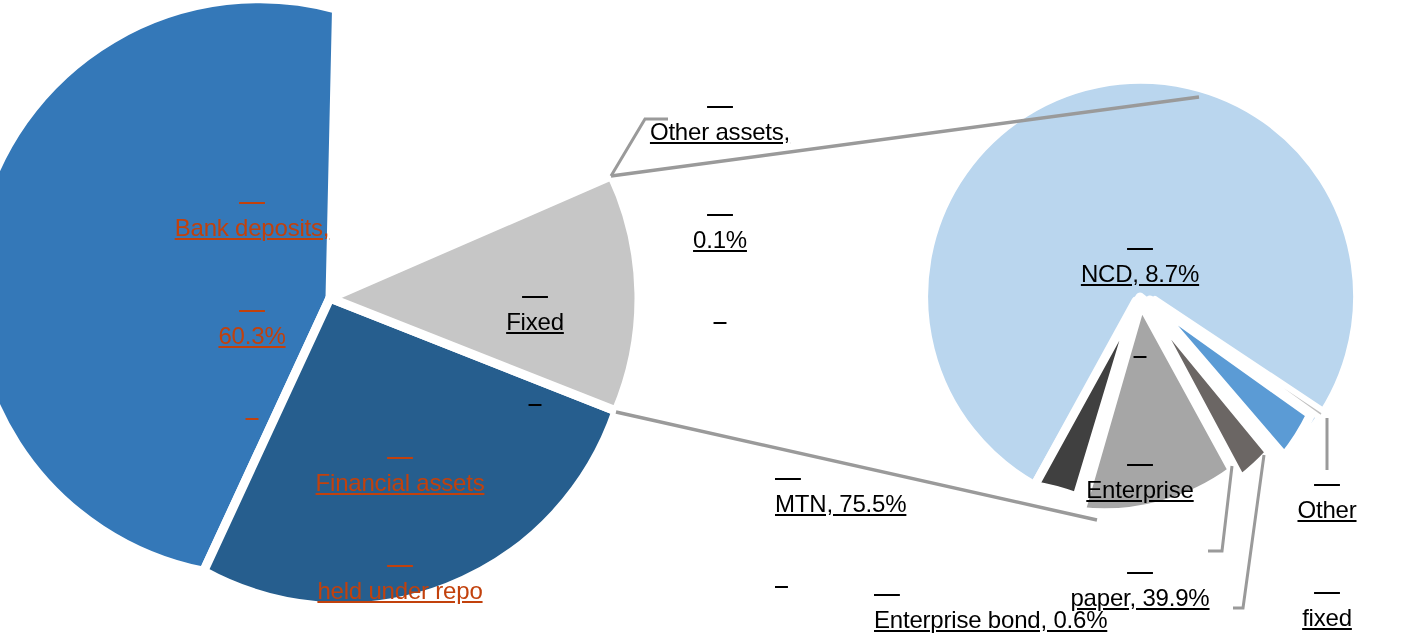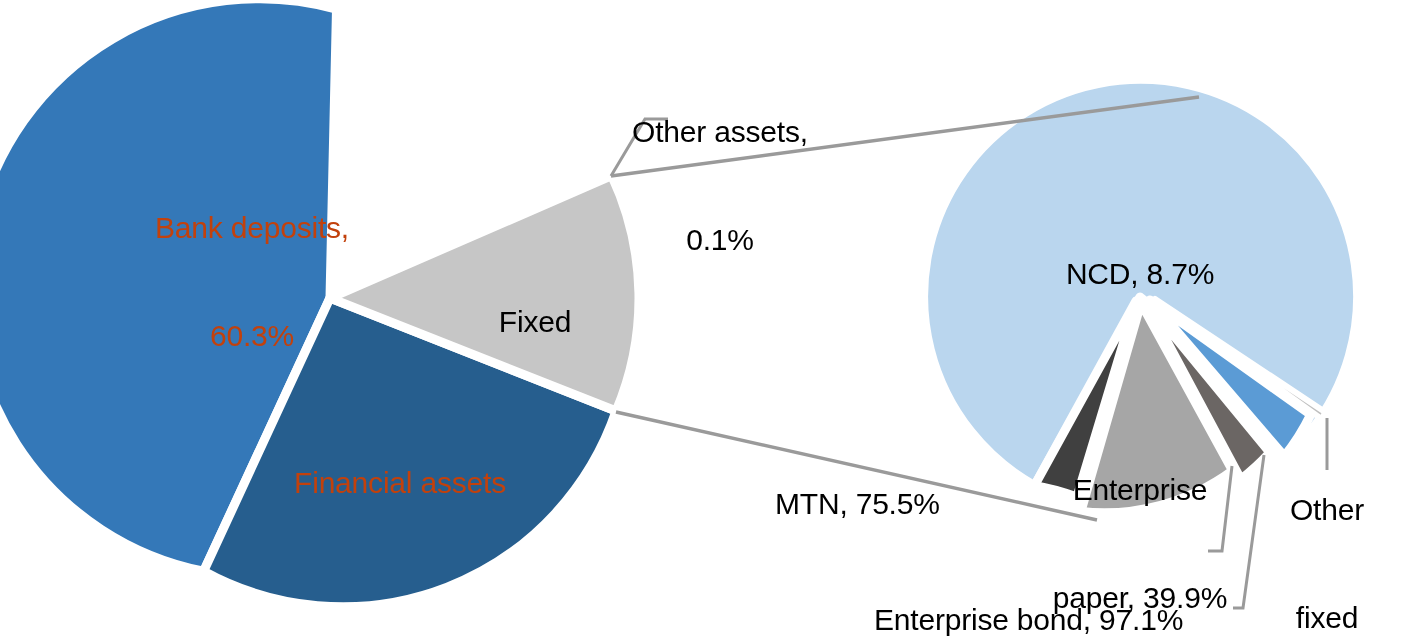--- a/index.html
+++ b/index.html
@@ -20,25 +20,26 @@
     background: #ffffff;
   }
   #chart-svg {
     position: absolute;
     left: 0;
     top: 0;
   }
   .lbl {
     position: absolute;
     font-family: "Liberation Sans", sans-serif;
-    font-size: 30px;
+    font-size: 24px;
     line-height: 36px;
     color: #000000;
     white-space: pre;
     letter-spacing: -0.2px;
+    text-decoration: underline;
   }
   .lbl-white { color: #c2410c; }
   .ctr { text-align: center; }
   .lft { text-align: left; }
 </style>
 </head>
 <body>
 
 <div id="chart-root">
 
@@ -83,20 +84,21 @@
     </g>
   </svg>
 
   <div class="lbl lbl-white ctr" style="left:122px; top:138px; width:260px;">
     <div>Bank deposits,</div>
     <div>60.3%</div>
   </div>
 
   <div class="lbl lbl-white ctr" style="left:255px; top:393px; width:290px;">
     <div>Financial assets</div>
+    <div>held under repo</div>
     
     
   </div>
 
   <div class="lbl ctr" style="left:455px; top:232px; width:160px;">
     <div>Fixed</div>
   </div>
 
   <div class="lbl ctr" style="left:600px; top:42px; width:240px;">
     <div>Other assets,</div>
@@ -110,21 +112,21 @@
   <div class="lbl lft" style="left:775px; top:414px; width:190px;">
     <div>MTN, 75.5%</div>
   </div>
 
   <div class="lbl ctr" style="left:1035px; top:400px; width:210px;">
     <div>Enterprise</div>
     <div>paper, 39.9%</div>
   </div>
 
   <div class="lbl lft" style="left:874px; top:530px; width:350px;">
-    <div>Enterprise bond, 97.1%</div>
+    <div>Enterprise bond, 0.6%</div>
   </div>
 
   <div class="lbl lft" style="left:905px; top:588px; width:340px;">
     
   </div>
 
   <div class="lbl ctr" style="left:1257px; top:420px; width:140px;">
     <div>Other</div>
     <div>fixed</div>
     

